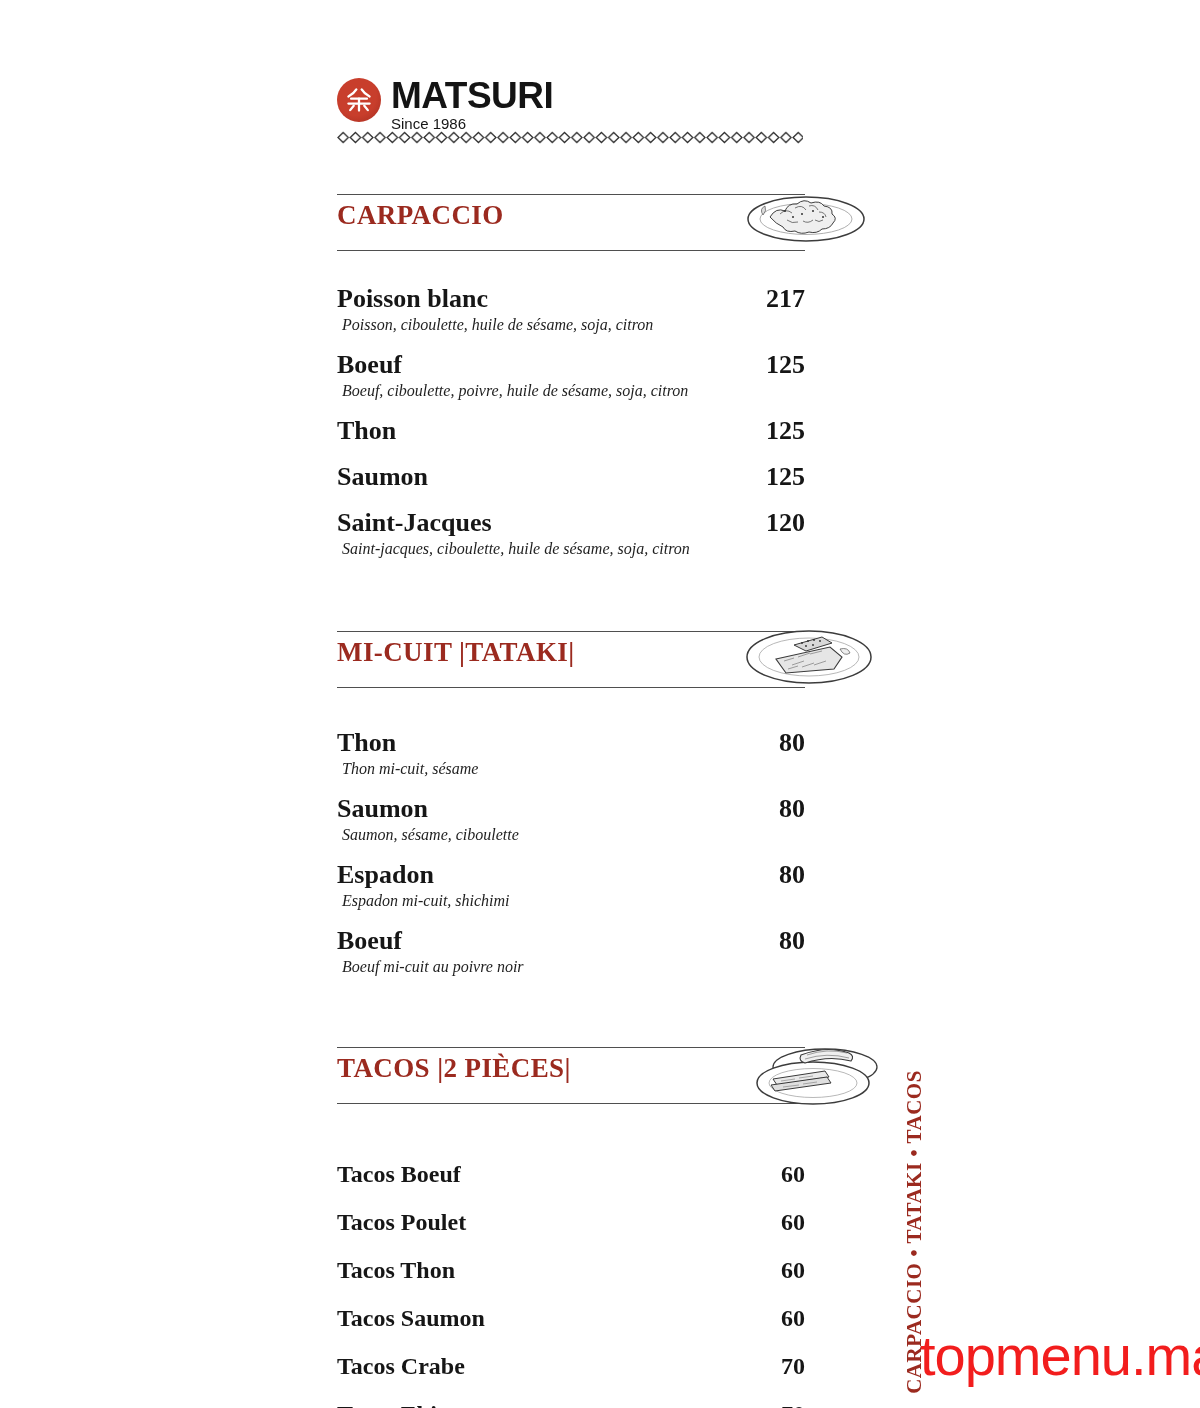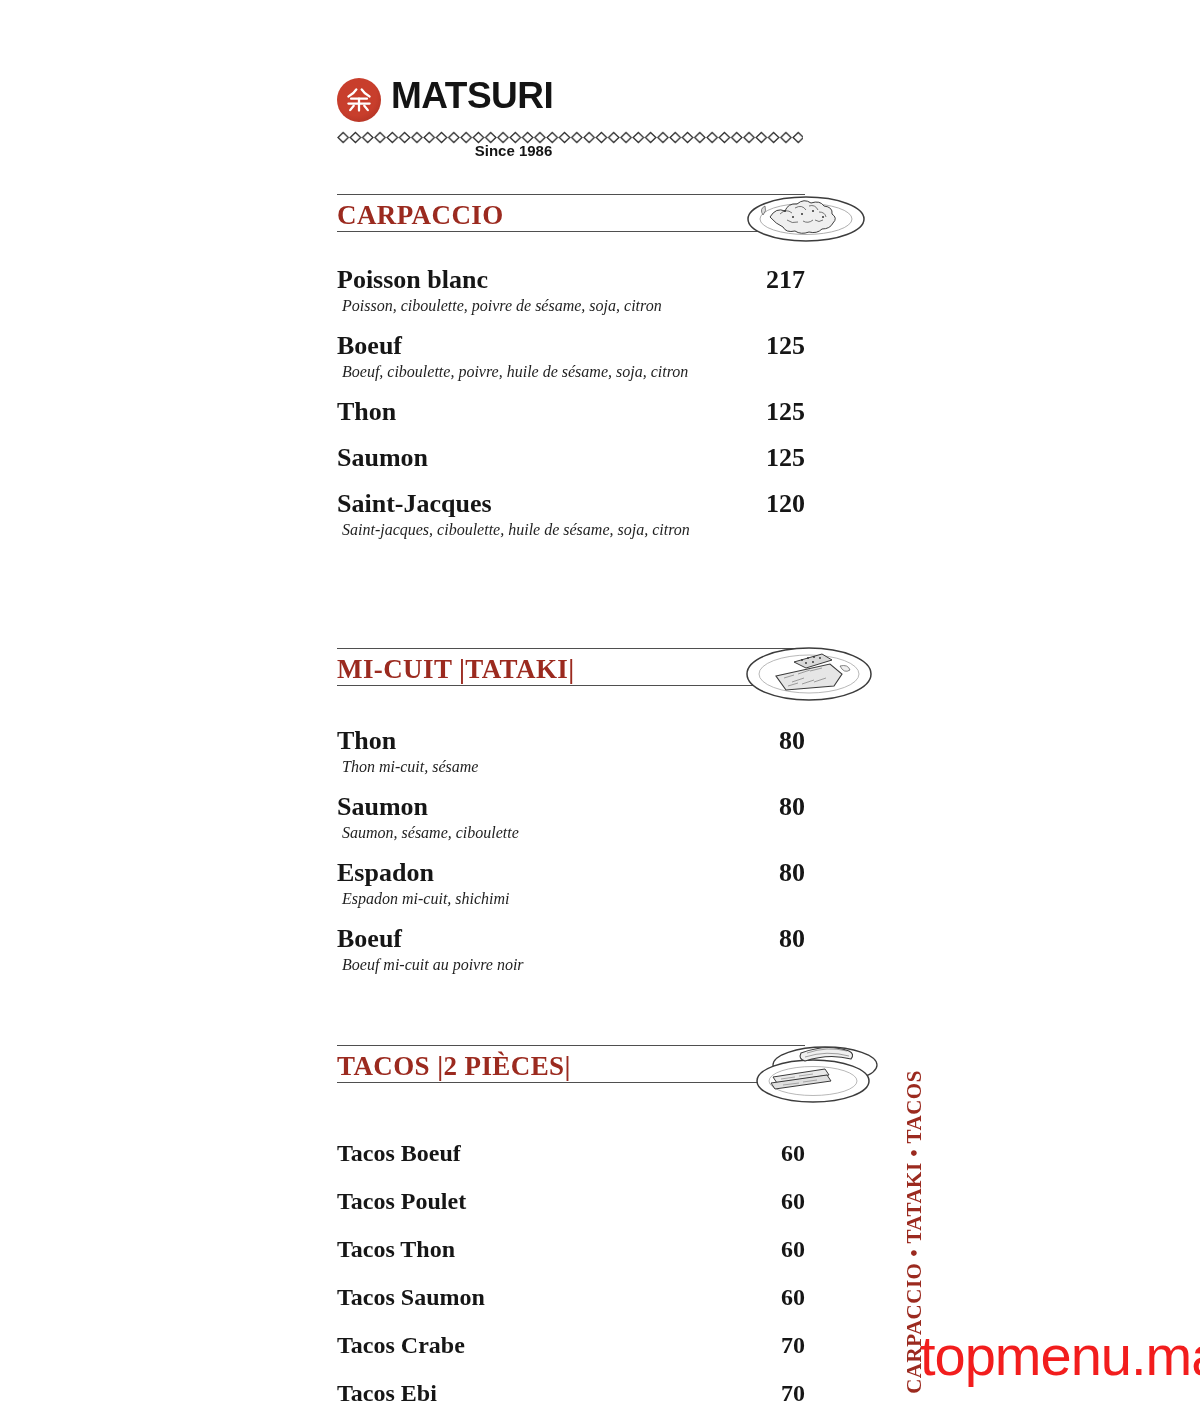--- a/index.html
+++ b/index.html
@@ -10,50 +10,50 @@
     color:#1c1c1c;
   }
 
   
   .brand { position:absolute; left:337px; top:76px; display:flex; align-items:flex-start; gap:10px; }
   .logo-circle {
     width:44px; height:44px; margin-top:2px; border-radius:50%;
     background:radial-gradient(circle at 44% 40%, #c83e2c 55%, #a42b1f 100%);
     display:flex; align-items:center; justify-content:center; flex:0 0 auto;
   }
-  .brand-text { display:flex; flex-direction:column;gap:27px; }
+  .brand-text { display:flex; flex-direction:column; }
   .brand-name {
     font-family:"Liberation Sans","DejaVu Sans",sans-serif;
     font-weight:bold; font-size:37px; line-height:40px; letter-spacing:-0.5px; color:#141414;
   }
   .brand-tagline {
     font-family:"Liberation Sans","DejaVu Sans",sans-serif;
-    font-weight:bold; font-size:15px; line-height:16px; text-align:right; color:#151515; padding-right:1px;
+    font-weight:normal; font-size:15px; line-height:16px; color:#151515; padding-right:1px;
   }
 
   
   .divider { position:absolute; left:337px; top:131px; }
 
   
   .main-col { position:absolute; left:337px; top:194px; width:468px; }
   .section-head {
     position:relative;
     border-top:1.5px solid #4f4f4f; border-bottom:1.5px solid #4f4f4f;
-    padding:7px 0 2px;
+    padding:7px 0 21px;
   }
   .section-title {
     margin:0; color:#9b2a1f; font-weight:bold; font-size:27px; line-height:27px; letter-spacing:0.4px;
   }
   .plate { position:absolute; z-index:2; }
   .plate-0 { right:-62px; top:-5px; }
   .plate-1 { right:-72px; top:-11px; }
   .plate-2 { right:-78px; top:-15px; }
 
   .sec-0 .items { padding-top:16px; }
-  .sec-1 { margin-top:110px; }
+  .sec-1 { margin-top:74px; }
   .sec-1 .items { padding-top:23px; }
   .sec-2 { margin-top:72px; }
   .sec-2 .items { padding-top:34px; }
 
   .menu-item { margin-top:18px; }
   .item-row { display:flex; justify-content:space-between; align-items:baseline;text-align:center; }
   .item-name  { font-weight:bold; font-size:26px; line-height:28px; color:#161616; }
   .item-price { font-weight:bold; font-size:26px; line-height:28px; color:#161616; }
   .item-desc  { font-style:italic; font-size:16px; line-height:17px; margin-top:3px; padding-left:5px; color:#1f1f1f; }
 
@@ -129,21 +129,21 @@
           </g>
           <path d="M18,25 q-4,-6 2,-9 q2,5 -2,9 z" fill="#dddddd" stroke="#555555" stroke-width="0.7"></path>
         </svg>
       </div>
       <div class="items">
           <div class="menu-item">
             <div class="item-row">
               <span class="item-name">Poisson blanc</span>
               <span class="item-price">217</span>
             </div>
-            <div class="item-desc">Poisson, ciboulette, poivre de sésame, soja, citron</div>
+            <div class="item-desc">Poisson, ciboulette, huile de sésame, soja, citron</div>
           </div>
           <div class="menu-item">
             <div class="item-row">
               <span class="item-name">Boeuf</span>
               <span class="item-price">125</span>
             </div>
             <div class="item-desc">Boeuf, ciboulette, poivre, huile de sésame, soja, citron</div>
           </div>
           <div class="menu-item">
             <div class="item-row">

